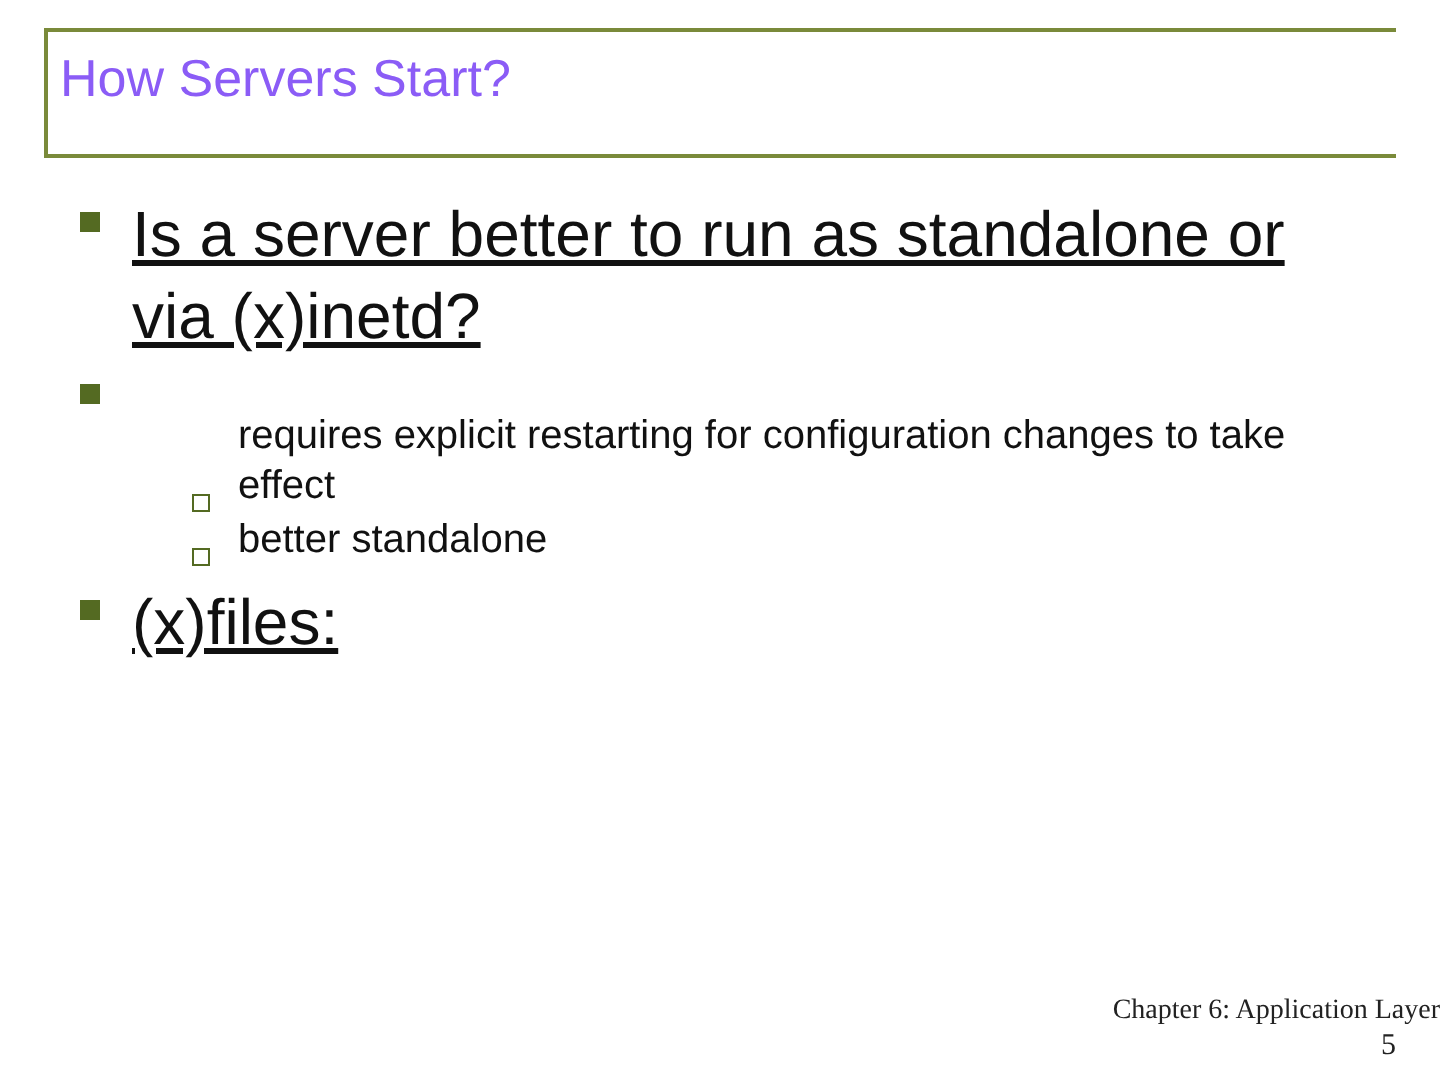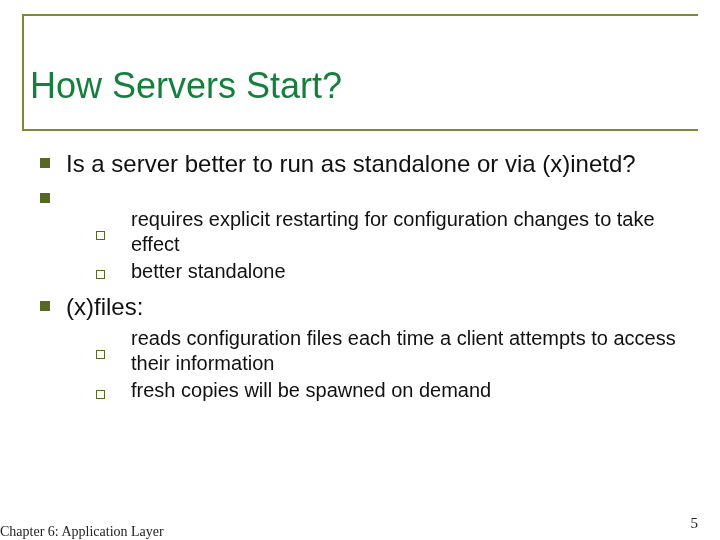--- a/index.html
+++ b/index.html
@@ -17,79 +17,78 @@
     padding: 14px 22px 0 22px;
     position: relative;
   }
   .title-wrap {
     border-top: 2px solid #7a8a3a;
     border-left: 2px solid #7a8a3a;
     padding: 6px 0 0 4px;
     margin-bottom: 18px;
   }
   .title {
-    font-size: 36px;
-    color: #15803d;
+    font-size: 26px;
+    color: #8b5cf6;
     font-weight: normal;
     padding: 2px 0 22px 2px;
     border-bottom: 2px solid #7a8a3a;
     margin-left: -4px;
     padding-left: 6px;
-    margin-top: 41px;
   }
   .body {
     padding-left: 18px;
     padding-right: 6px;
   }
   .l1 {
     display: flex;
     align-items: flex-start;
     margin-bottom: 4px;
   }
   .l1 .bullet {
     width: 10px; height: 10px;
     background: #546a22;
     margin-top: 9px;
     margin-right: 16px;
     flex-shrink: 0;
   }
   .l1 .text {
-    font-size: 24px;
+    font-size: 32px;
     color: #111;
     line-height: 1.28;
+    text-decoration: underline;
   }
   .l2-group {
     padding-left: 56px;
     margin-top: 4px;
     margin-bottom: 8px;
   }
   .l2 {
     display: flex;
-    align-items: center;
+    align-items: flex-end;
     margin-bottom: 2px;
-    gap: 12px;
   }
   .l2 .bullet {
     width: 9px; height: 9px;
     border: 1px solid #546a22;
     margin-top: 7px;
     margin-right: 14px;
     flex-shrink: 0;
   }
   .l2 .text {
     font-size: 20px;
     color: #111;
     line-height: 1.25;
   }
   .footer {
     position: absolute;
-    bottom: 0;
+    bottom: 26px;
     left: 0;
     width: 100%;
-    text-align: left;
+    text-align: right;
     font-family: "Times New Roman", serif;
     font-size: 14px;
     color: #222;
   }
   .pagenum {
     position: absolute;
     bottom: 8px;
     right: 22px;
     font-family: "Times New Roman", serif;
     font-size: 15px;
@@ -125,28 +124,18 @@
         <span class="bullet"></span>
         <span class="text">better standalone</span>
       </div>
     </div>
 
     <div class="l1">
       <span class="bullet"></span>
       <span class="text">(x)files:</span>
     </div>
 
-    <div class="l2-group">
-      <div class="l2">
-        <span class="bullet"></span>
-        <span class="text">reads configuration files each time a client attempts to access their information</span>
-      </div>
-      <div class="l2">
-        <span class="bullet"></span>
-        <span class="text">fresh copies will be spawned on demand</span>
-      </div>
-    </div>
 
   </div>
 
   <div class="footer">Chapter 6: Application Layer</div>
   <div class="pagenum">5</div>
 </div>
 
 </body></html>

